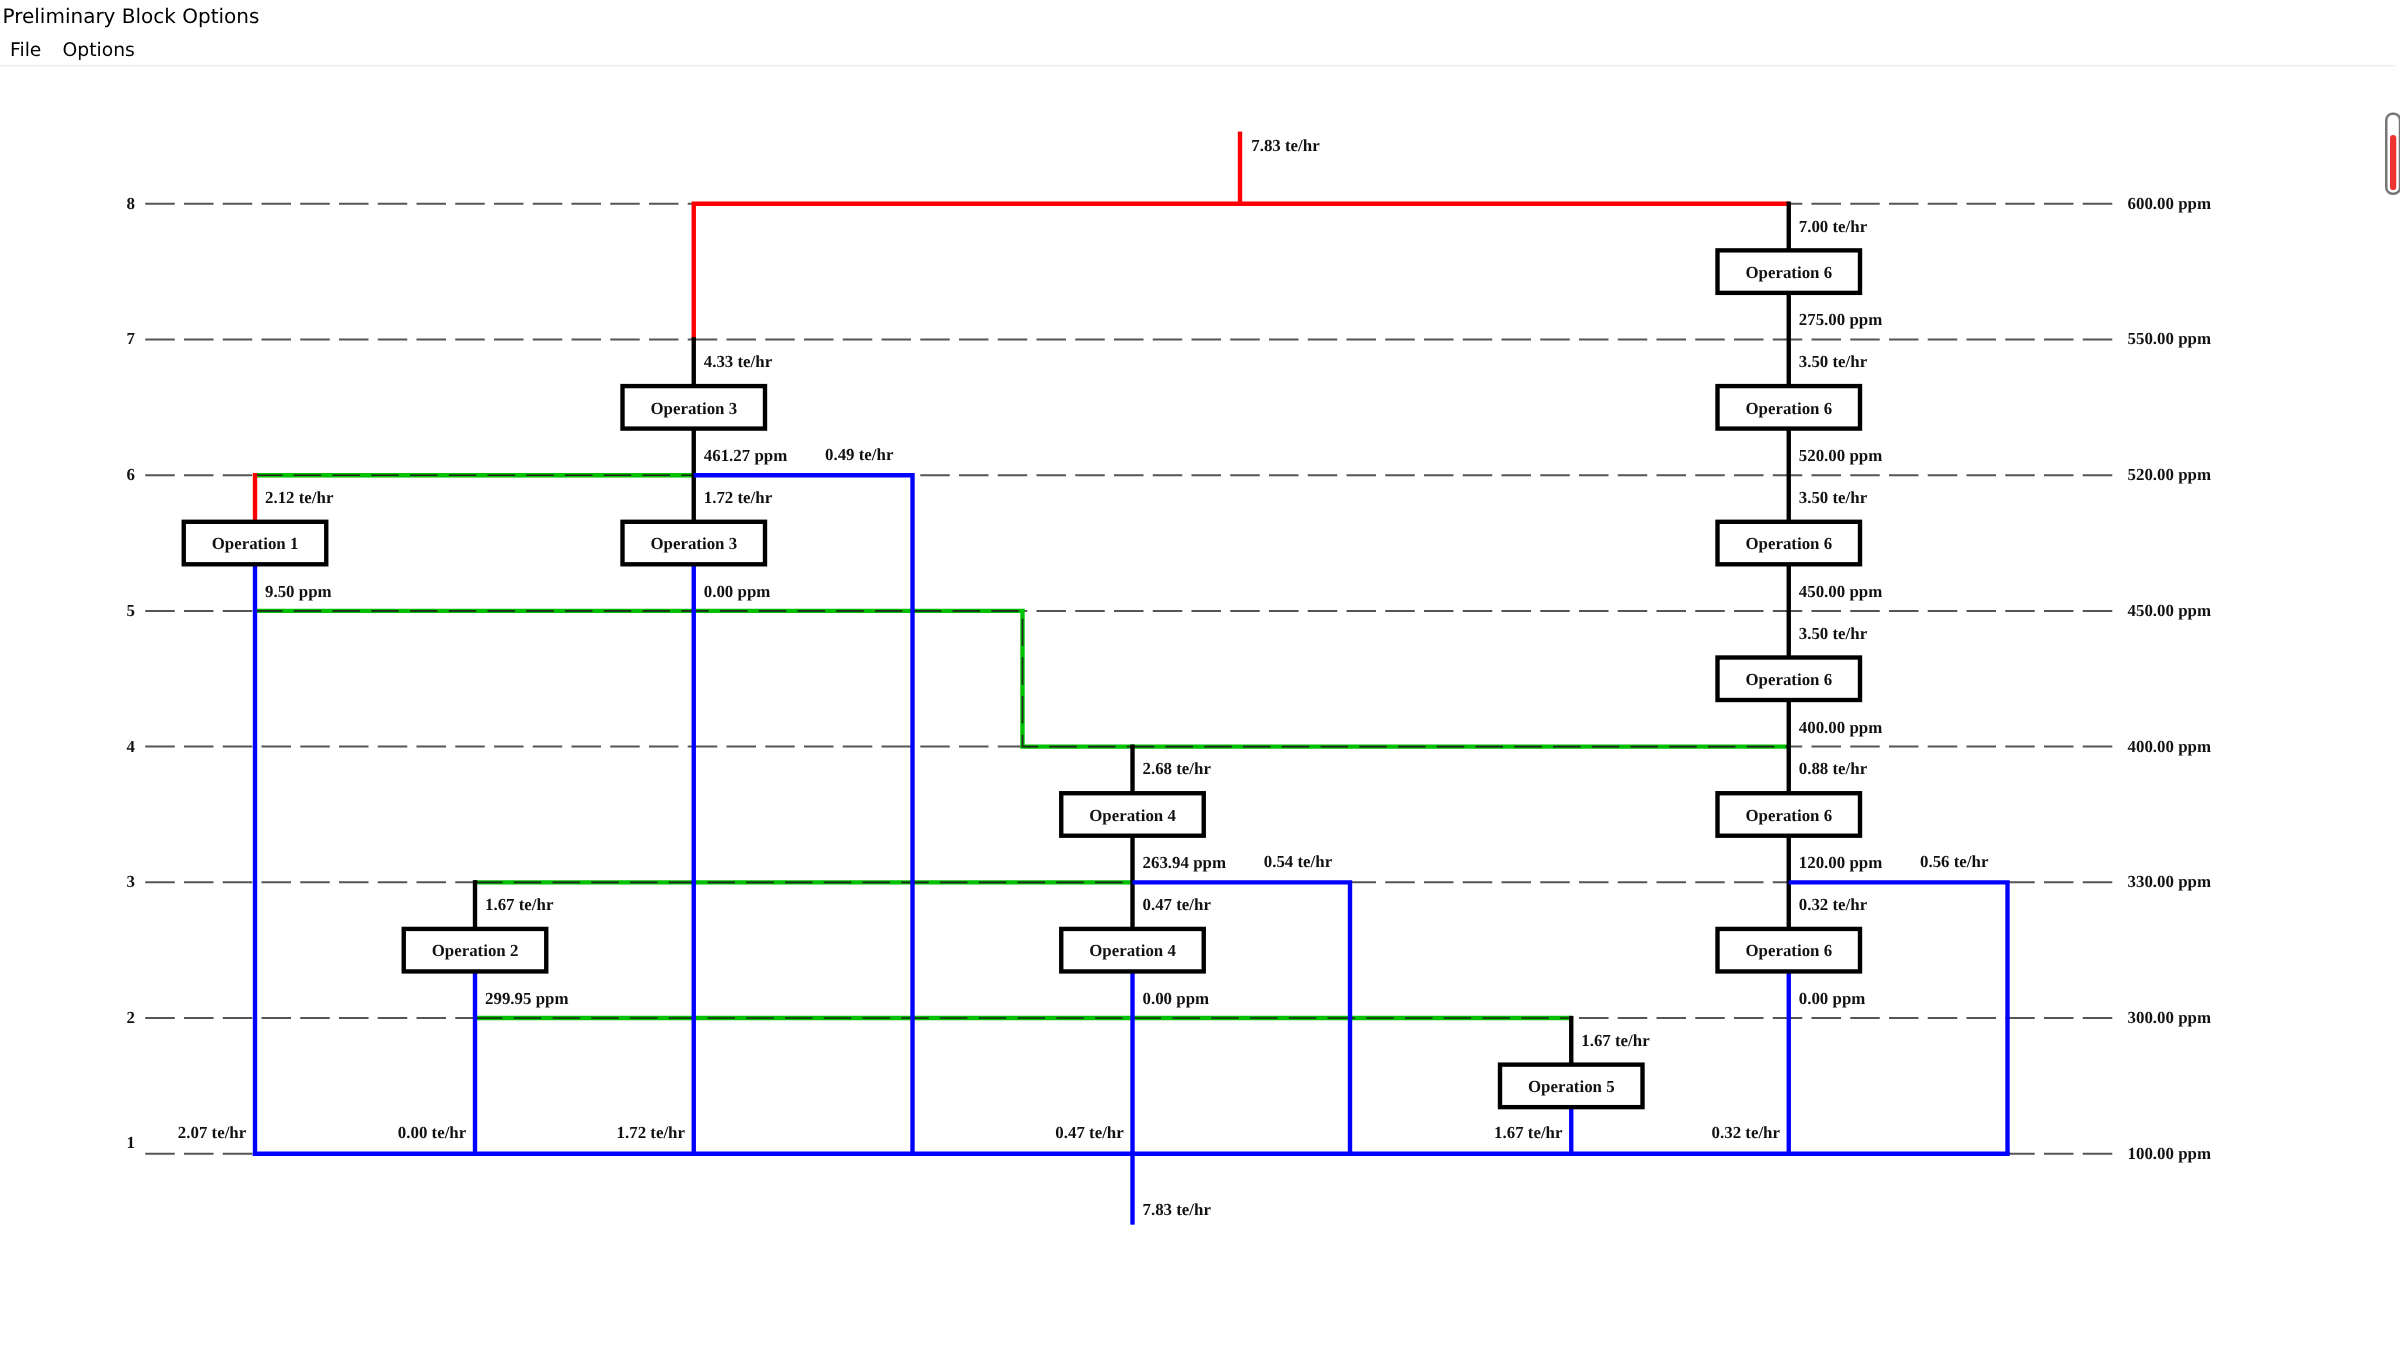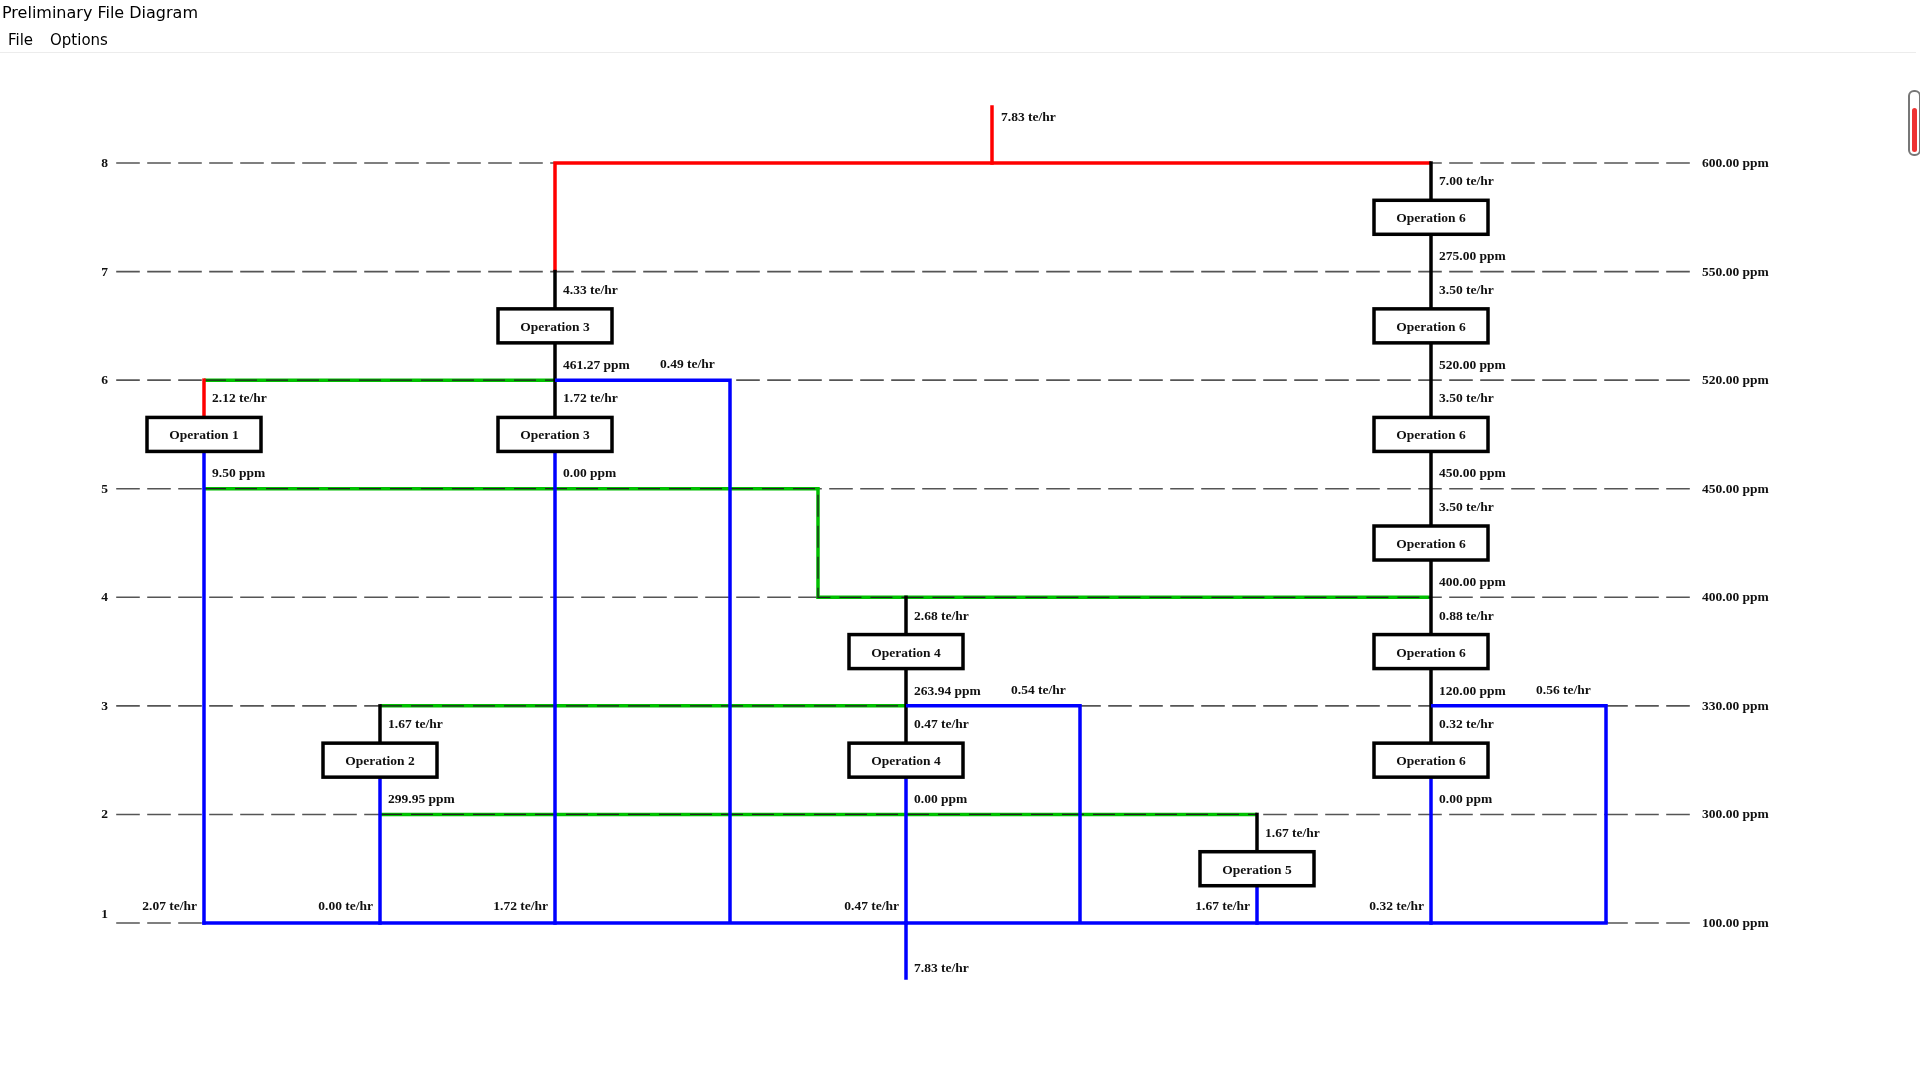--- a/index.html
+++ b/index.html
@@ -8,21 +8,21 @@
   #menubar{position:absolute;left:0;top:30px;height:22px;width:1916px;border-bottom:1px solid #ececec;text-align:center;}
   .menu{position:absolute;top:1px;font-size:15px;color:#000;cursor:default;}
   #canvas{position:absolute;left:0;top:0;}
   svg text{font-family:"Liberation Serif","DejaVu Serif",serif;font-weight:bold;font-size:13.5px;fill:#111;}
   #scroll-ind{position:absolute;left:1908px;top:90px;width:9px;height:62px;border:2px solid #777;border-radius:6px;background:#fff;}
   #scroll-fill{position:absolute;left:2px;right:2px;bottom:2px;height:44px;background:#e33;border-radius:3px;}
 </style>
 </head>
 <body>
 
-<div id="titlebar">Preliminary File Diagram</div>
+<div id="titlebar">Preliminary Block Options</div>
 <div id="menubar">
   <span class="menu" style="left:8px">File</span>
   <span class="menu" style="left:50px">Options</span>
 </div>
 
 <svg id="canvas" width="1920" height="1080">
     <line x1="117" y1="923" x2="1690" y2="923" stroke="#555555" stroke-width="1.6" stroke-linecap="square" stroke-dasharray="22 9"></line>
     <text x="108" y="918" text-anchor="end">1</text>
     <text x="1702" y="927" text-anchor="start">100.00 ppm</text>
     <line x1="117" y1="814.4300000000001" x2="1690" y2="814.4300000000001" stroke="#555555" stroke-width="1.6" stroke-linecap="square" stroke-dasharray="22 9"></line>

